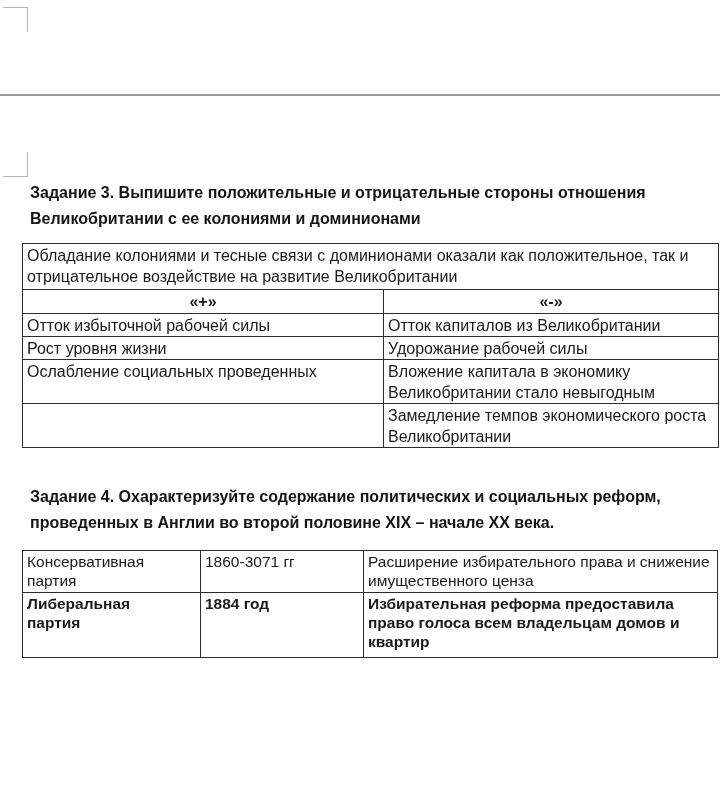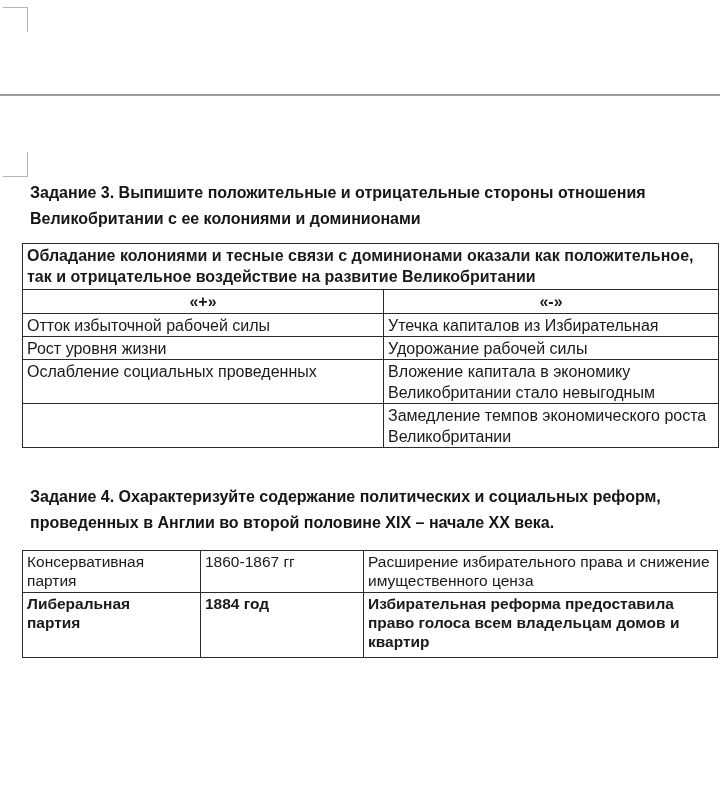--- a/index.html
+++ b/index.html
@@ -29,21 +29,21 @@
   table { position:absolute; border-collapse:collapse; table-layout:fixed; }
   td {
     border:1px solid #2b2b2b;
     vertical-align:top;
     padding:1px 2px 0 4px;
     white-space:pre-line;
     overflow:hidden;
   }
 
   .table-1 { left:22px; top:243px; width:696px; font-size:16px; line-height:21px; }
-  .table-1 .row-intro td { height:44px;font-weight:bold; }
+  .table-1 .row-intro td { height:44px; }
   .table-1 .row-sign td  { height:22px; text-align:center; font-weight:bold; padding:1px 0 0 0; }
   .table-1 .row-s1 td { height:20px; }
   .table-1 .row-s2 td { height:19px;margin-top:28px; }
   .table-1 .row-d1 td { height:42px; }
   .table-1 .row-d2 td { height:41px;margin-top:28px; }
 
   .table-2 { left:22px; top:550px; width:695px; font-size:15.5px; line-height:19px; }
   .table-2 .row-head td { height:57px; }
   .table-2 .row-1 td { height:40px; }
   .table-2 .row-2 td { height:63px;font-weight:bold; }
@@ -67,21 +67,21 @@
     <tbody>
       <tr class="row-intro">
         <td colspan="2">Обладание колониями и тесные связи с доминионами оказали как положительное, так и отрицательное воздействие на развитие Великобритании</td>
       </tr>
       <tr class="row-sign">
         <td>«+»</td>
         <td>«-»</td>
       </tr>
       <tr class="row-s1">
         <td>Отток избыточной рабочей силы</td>
-        <td>Утечка капиталов из Избирательная</td>
+        <td>Отток капиталов из Великобритании</td>
       </tr>
       <tr class="row-s2">
         <td>Рост уровня жизни</td>
         <td>Удорожание рабочей силы</td>
       </tr>
       <tr class="row-d1">
         <td>Ослабление социальных проведенных</td>
         <td>Вложение капитала в экономику Великобритании стало невыгодным</td>
       </tr>
       <tr class="row-d2">
@@ -96,21 +96,21 @@
   <table class="table-2">
     <colgroup>
         <col style="width:178px">
         <col style="width:163px">
         <col style="width:354px">
       </colgroup>
     <tbody>
       <tr class="row-1">
         <td>Консервативная
 партия</td>
-        <td>1860-1867 гг</td>
+        <td>1860-3071 гг</td>
         <td>Расширение избирательного права и снижение имущественного ценза</td>
       </tr>
       <tr class="row-2">
         <td>Либеральная
 партия</td>
         <td>1884 год</td>
         <td>Избирательная реформа предоставила право голоса всем владельцам домов и квартир</td>
       </tr>
     </tbody>
   </table>

